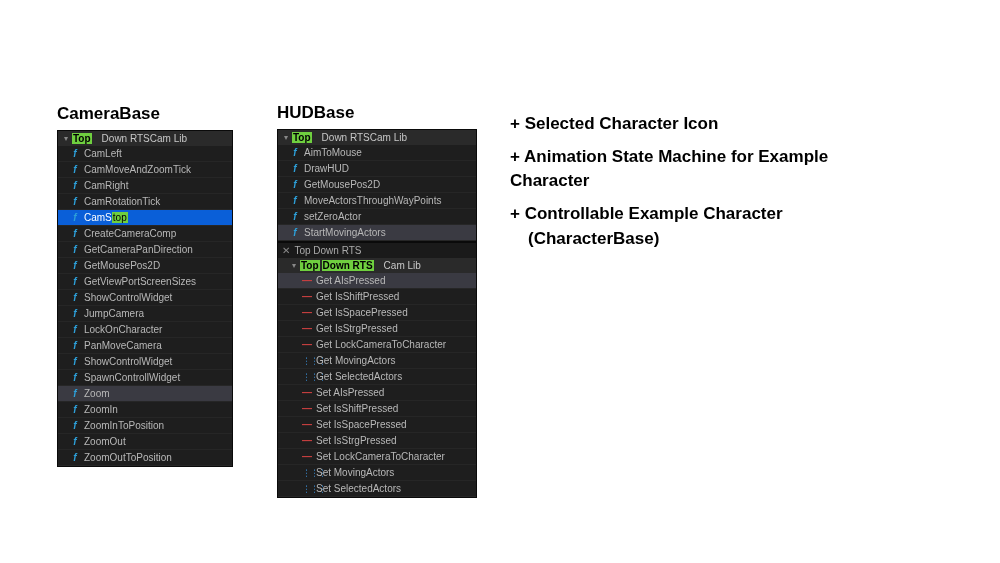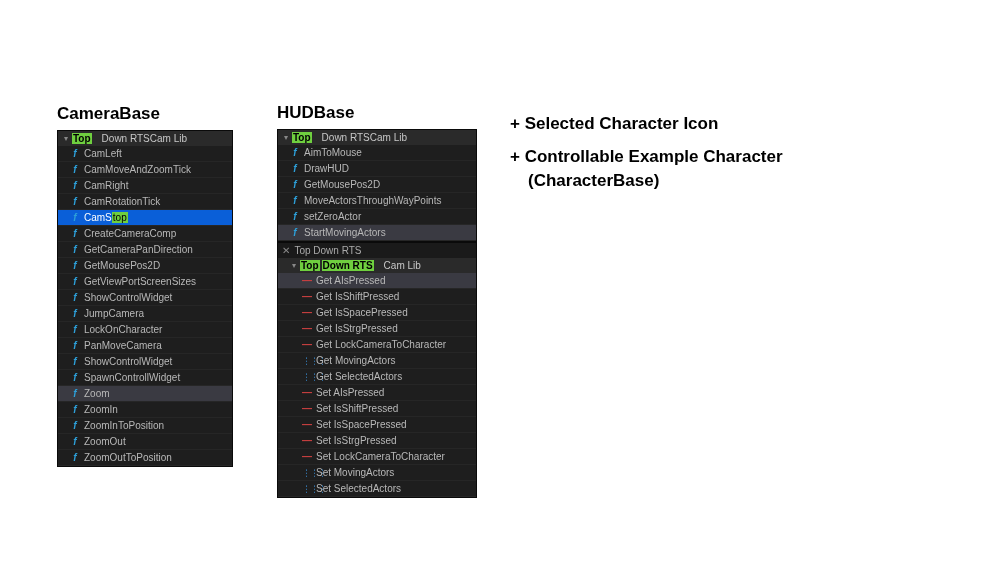--- a/index.html
+++ b/index.html
@@ -303,18 +303,19 @@
           <span class="grid-icon">⋮⋮⋮</span>
           <span>Set SelectedActors</span>
         </div>
       </div>
   </div>
 </div>
 
 <div class="col3">
   <div class="feature-list">
     <div class="feature-item">+ Selected Character Icon</div>
+    <div class="feature-item">+ Animation State Machine for Example Character</div>
     <div class="feature-item">
       <div>+ Controllable Example Character</div>
       <div class="feature-sub">(CharacterBase)</div>
     </div>
   </div>
 </div>
 
 </body></html>

